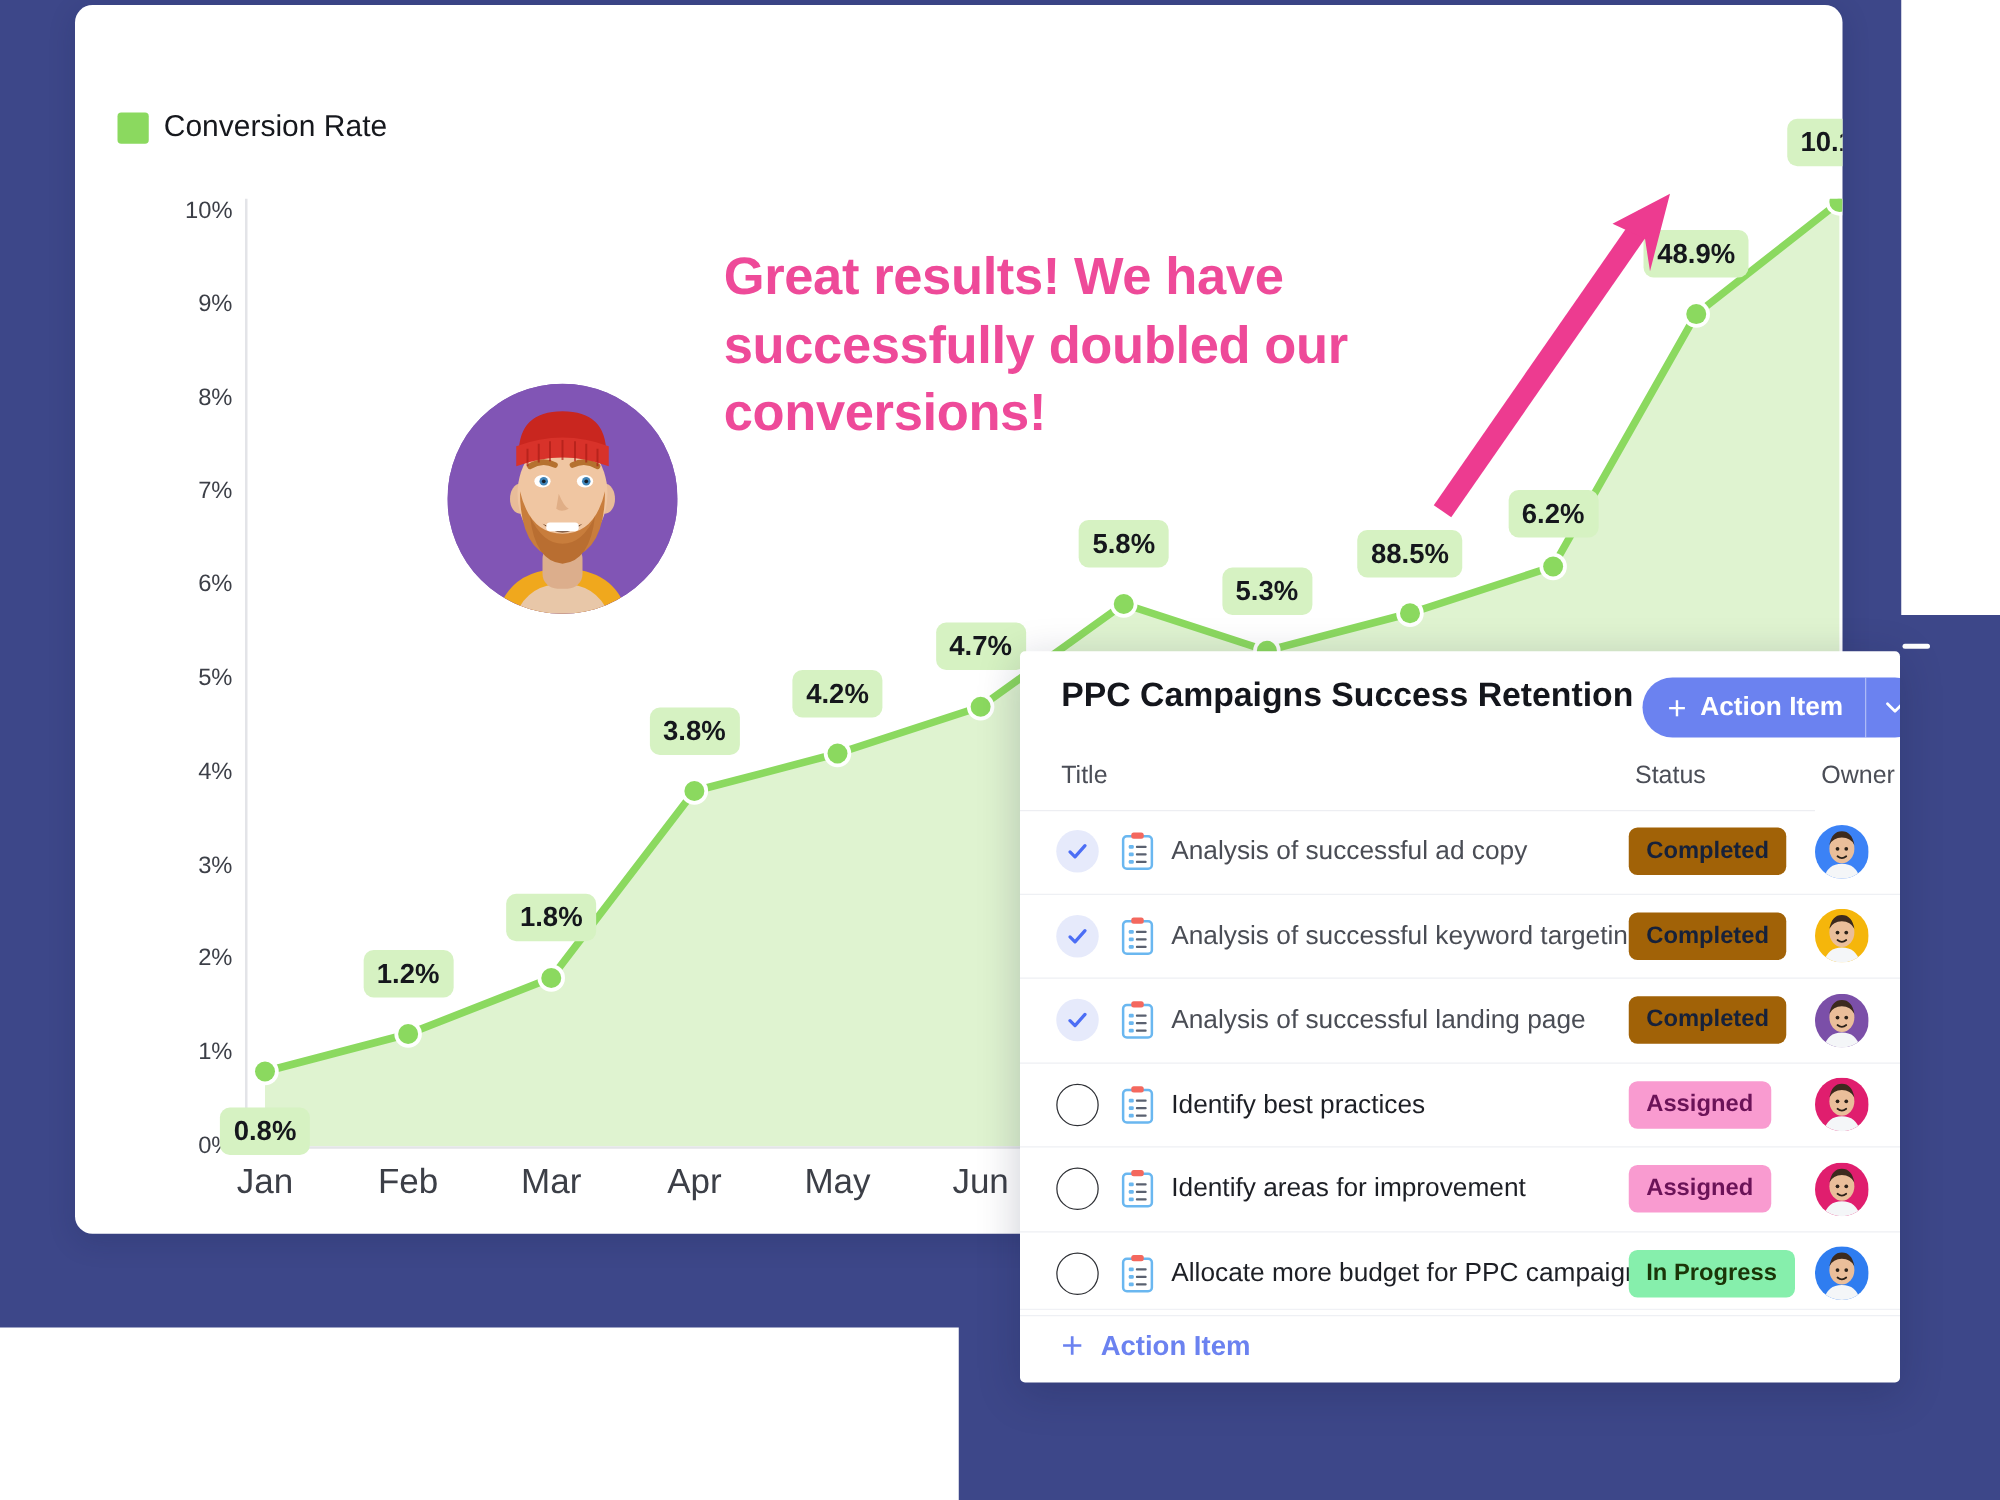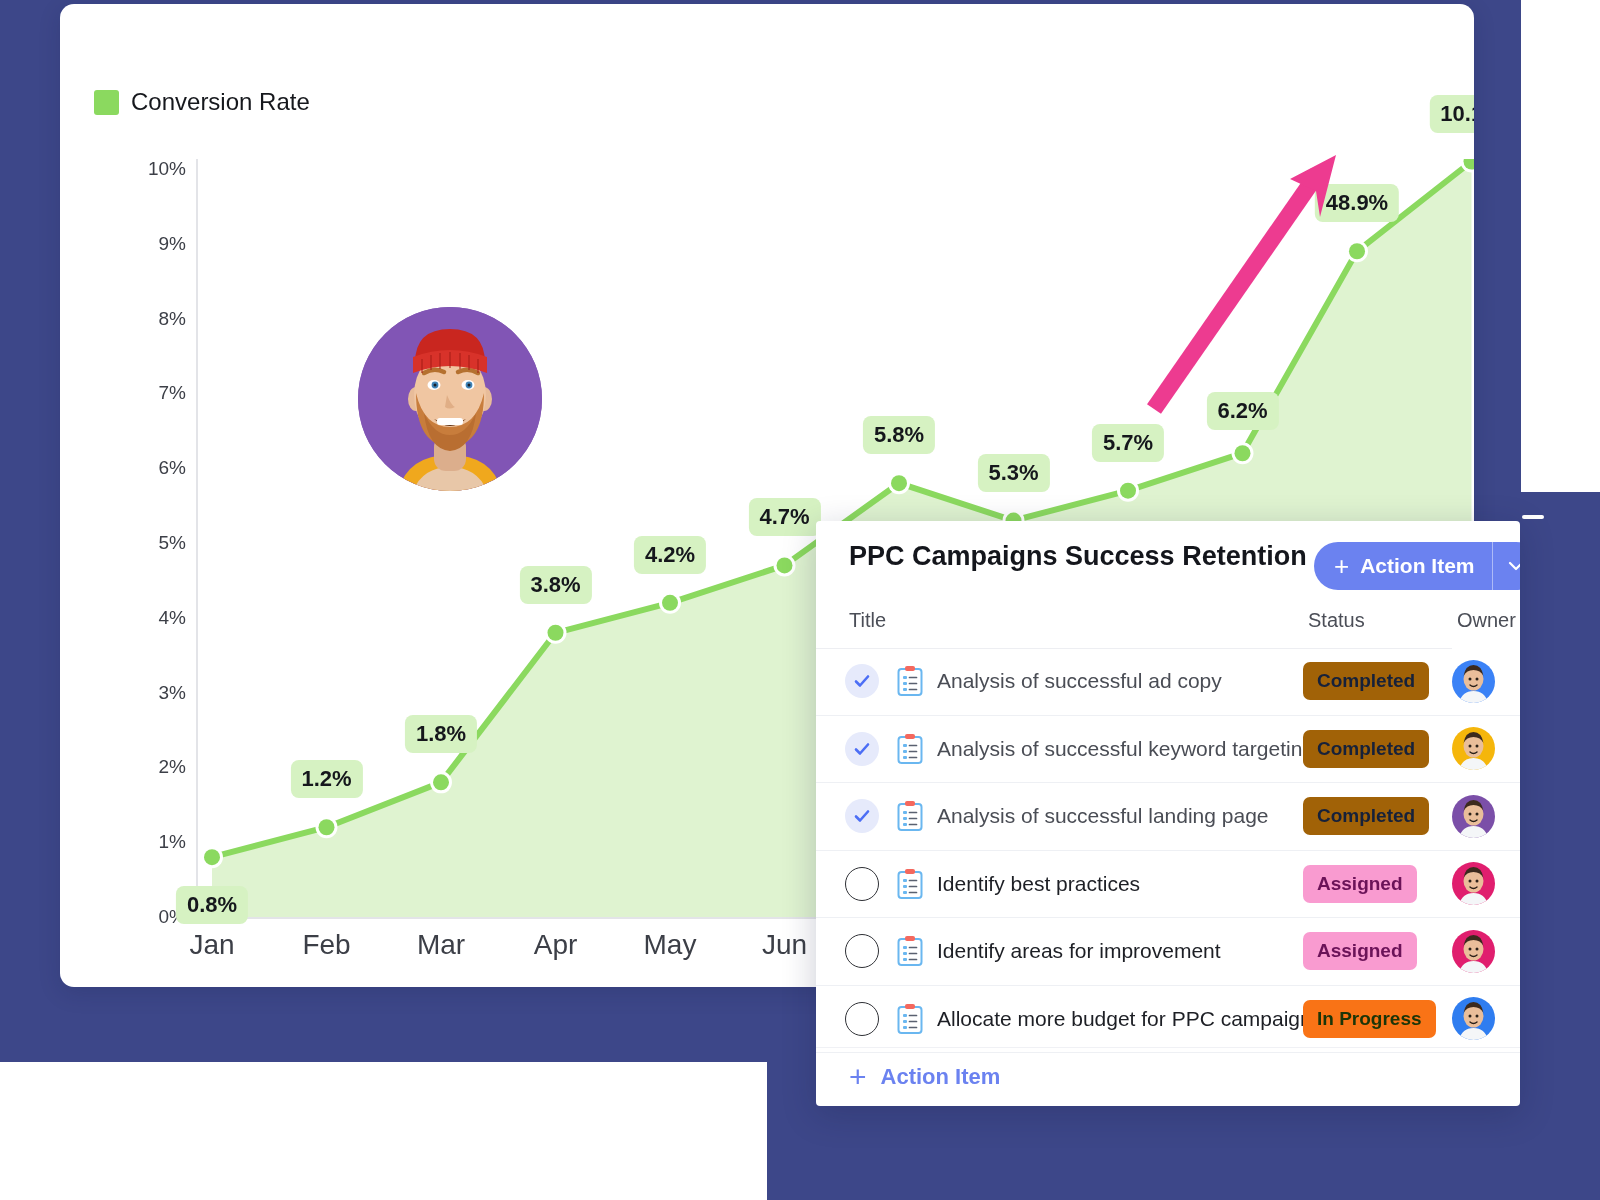--- a/index.html
+++ b/index.html
@@ -278,21 +278,21 @@
     position: absolute;
     left: 487px;
     font-size: 19px;
     font-weight: bold;
     padding: 8px 14px;
     border-radius: 7px;
     white-space: nowrap;
   }
   .badge.completed { background: #a16207; color: #16213a; }
   .badge.assigned  { background: #f99bd0; color: #6b1358; }
-  .badge.inprogress{ background: #f97316; color: #1b3508; }
+  .badge.inprogress{ background: #86efac; color: #1b3508; }
   .owner {
     position: absolute;
     left: 636px;
     width: 43px; height: 43px;
     border-radius: 50%;
     overflow: hidden;
   }
   .owner svg { display:block; }
 
   .panel-foot {
@@ -389,36 +389,37 @@
 
       <div id="point-labels">
           <div class="pt-label" style="left: 78px; top: 746.16px;">0.8%</div>
           <div class="pt-label" style="left: 192.5px; top: 620.24px;">1.2%</div>
           <div class="pt-label" style="left: 307px; top: 575.36px;">1.8%</div>
           <div class="pt-label" style="left: 421.5px; top: 425.76px;">3.8%</div>
           <div class="pt-label" style="left: 536px; top: 395.84px;">4.2%</div>
           <div class="pt-label" style="left: 650.5px; top: 358.44px;">4.7%</div>
           <div class="pt-label" style="left: 765px; top: 276.16px;">5.8%</div>
           <div class="pt-label" style="left: 879.5px; top: 313.56px;">5.3%</div>
-          <div class="pt-label" style="left: 994px; top: 283.64px;">5.7%</div>
+          <div class="pt-label" style="left: 994px; top: 283.64px;">88.5%</div>
           <div class="pt-label" style="left: 1108.5px; top: 252.24px;">6.2%</div>
           <div class="pt-label" style="left: 1223px; top: 44.28px;">48.9%</div>
           <div class="pt-label" style="left: 1337.5px; top: -45.48px;">10.1%</div>
         </div>
       <div class="x-axis-labels" id="x-axis">
           <div class="x-tick" style="left: 14px;">Jan</div>
           <div class="x-tick" style="left: 128.5px;">Feb</div>
           <div class="x-tick" style="left: 243px;">Mar</div>
           <div class="x-tick" style="left: 357.5px;">Apr</div>
           <div class="x-tick" style="left: 472px;">May</div>
           <div class="x-tick" style="left: 586.5px;">Jun</div>
           <div class="x-tick" style="left: 701px;">Jul</div>
         </div>
     </div>
 
+    <div class="annotation">Great results! We have successfully doubled our conversions!</div>
 
     <svg class="arrow" viewBox="0 0 220 280">
       <path d="M14 270 L178 34" stroke="#ed3b90" stroke-width="17" fill="none" stroke-linecap="butt"></path>
       <path d="M196 16 L150 40 L176 52 L180 78 Z" fill="#ed3b90"></path>
     </svg>
 
     <div class="chart-avatar">
       <svg width="184" height="184" viewBox="0 0 184 184">
         <rect width="184" height="184" fill="#8155b5"></rect>
 

